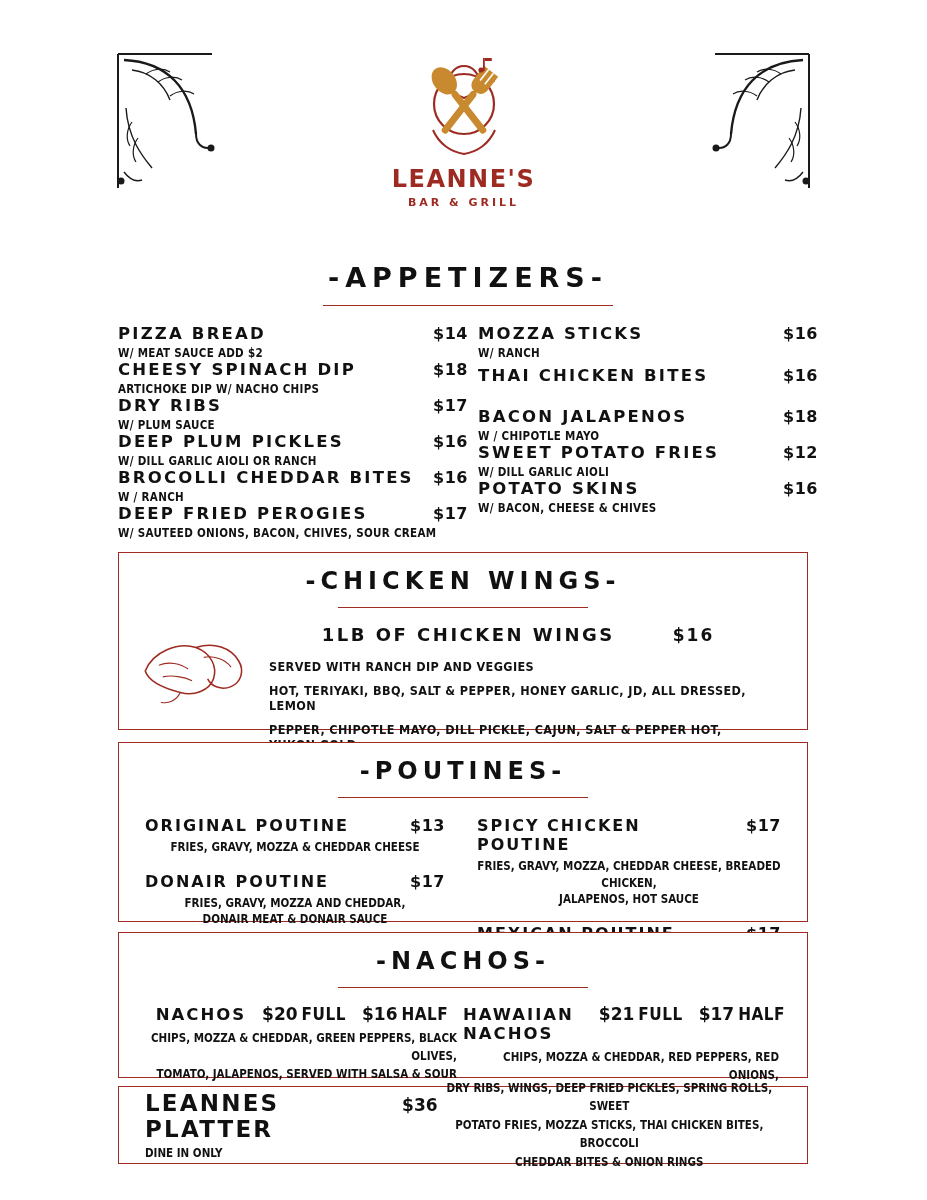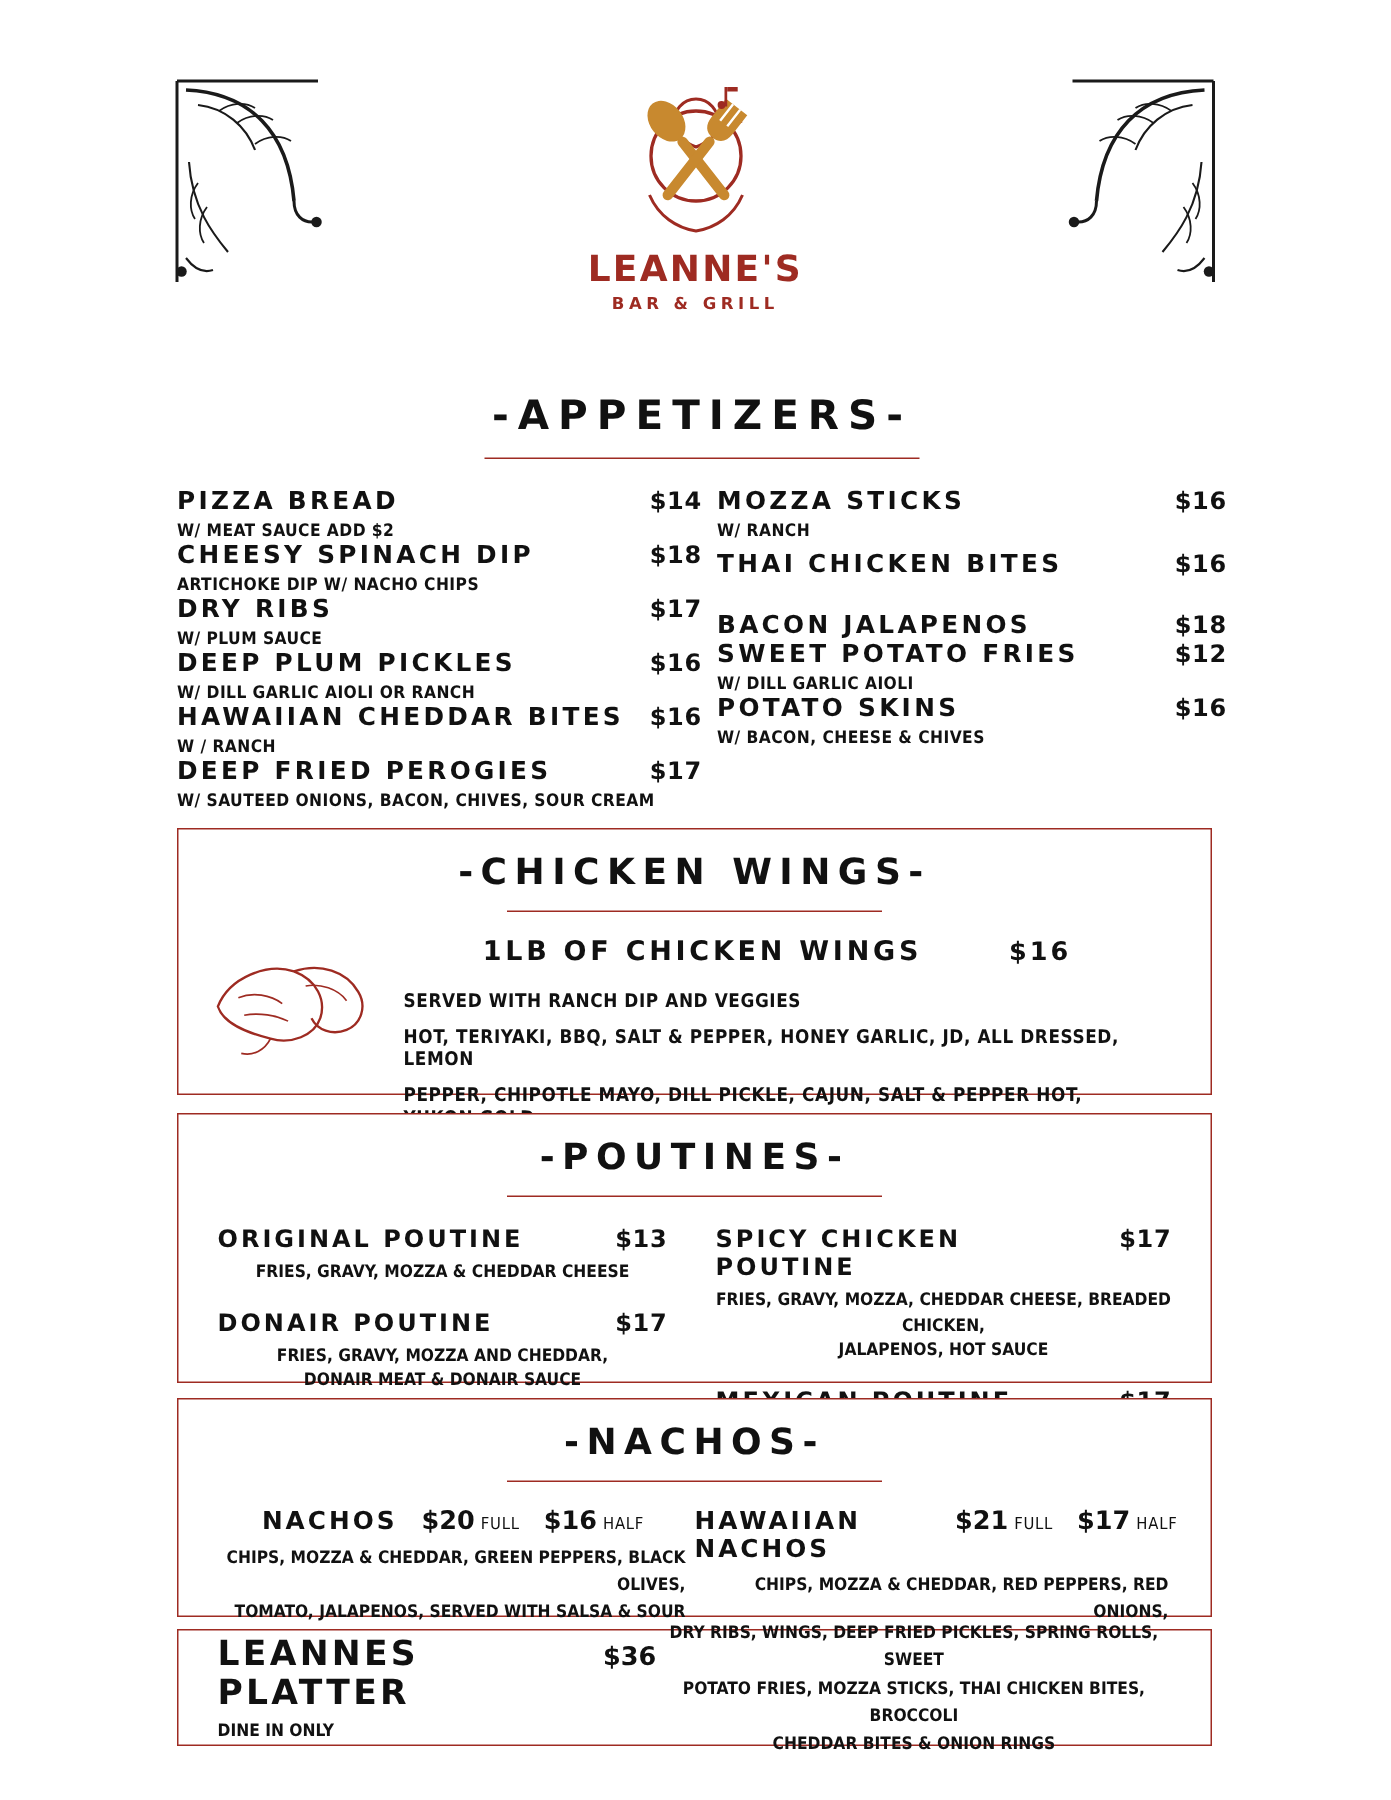--- a/index.html
+++ b/index.html
@@ -199,22 +199,22 @@
     letter-spacing: 2px;
   }
   .price-pair { display: flex; align-items: baseline; gap: 4px; }
   .price-big {
     font-family: "DejaVu Sans", sans-serif;
     font-weight: bold;
     font-size: 17px;
   }
   .price-qual {
     font-family: "DejaVu Sans Condensed", "DejaVu Sans", sans-serif;
-    font-weight: normal;
-    font-size: 11px;
+    font-weight: bold;
+    font-size: 17px;
     letter-spacing: 0.5px;
     text-align: right;
   }
   .nachos-desc {
     text-align: right;
     font-family: "DejaVu Sans Condensed", "DejaVu Sans", sans-serif;
     font-weight: bold;
     font-size: 11.5px;
     line-height: 1.55;
     margin-top: 6px;
@@ -364,21 +364,21 @@
       <div>
         <div class="item-row">
           <span class="item-name">DEEP PLUM PICKLES</span>
           <span class="item-price">$16</span>
         </div>
         <div class="item-desc">W/ DILL GARLIC AIOLI OR RANCH</div>
       </div>
 
       <div>
         <div class="item-row">
-          <span class="item-name">HAWAIIAN CHEDDAR BITES</span>
+          <span class="item-name">BROCOLLI CHEDDAR BITES</span>
           <span class="item-price">$16</span>
         </div>
         <div class="item-desc">W / RANCH</div>
       </div>
 
       <div>
         <div class="item-row">
           <span class="item-name">DEEP FRIED PEROGIES</span>
           <span class="item-price">$17</span>
         </div>
@@ -403,20 +403,21 @@
           <span class="item-price">$16</span>
         </div>
         <div class="item-desc"></div>
       </div>
 
       <div style="margin-top:22px;">
         <div class="item-row">
           <span class="item-name">BACON JALAPENOS</span>
           <span class="item-price">$18</span>
         </div>
+        <div class="item-desc">W / CHIPOTLE MAYO</div>
       </div>
 
       <div>
         <div class="item-row">
           <span class="item-name">SWEET POTATO FRIES</span>
           <span class="item-price">$12</span>
         </div>
         <div class="item-desc">W/ DILL GARLIC AIOLI</div>
       </div>
 

